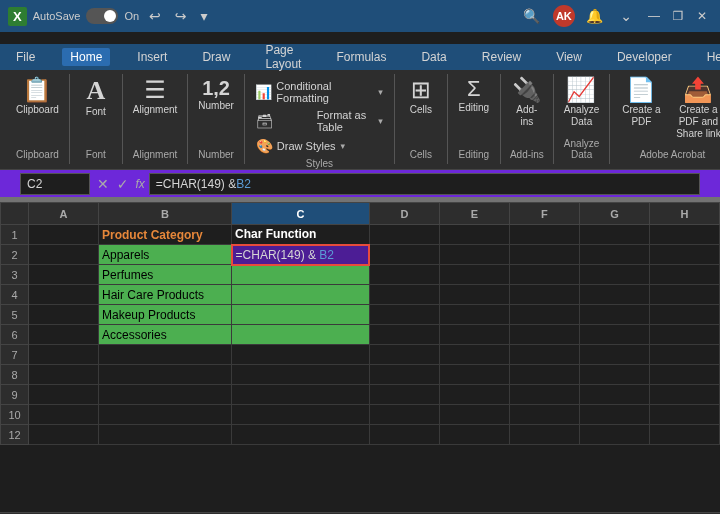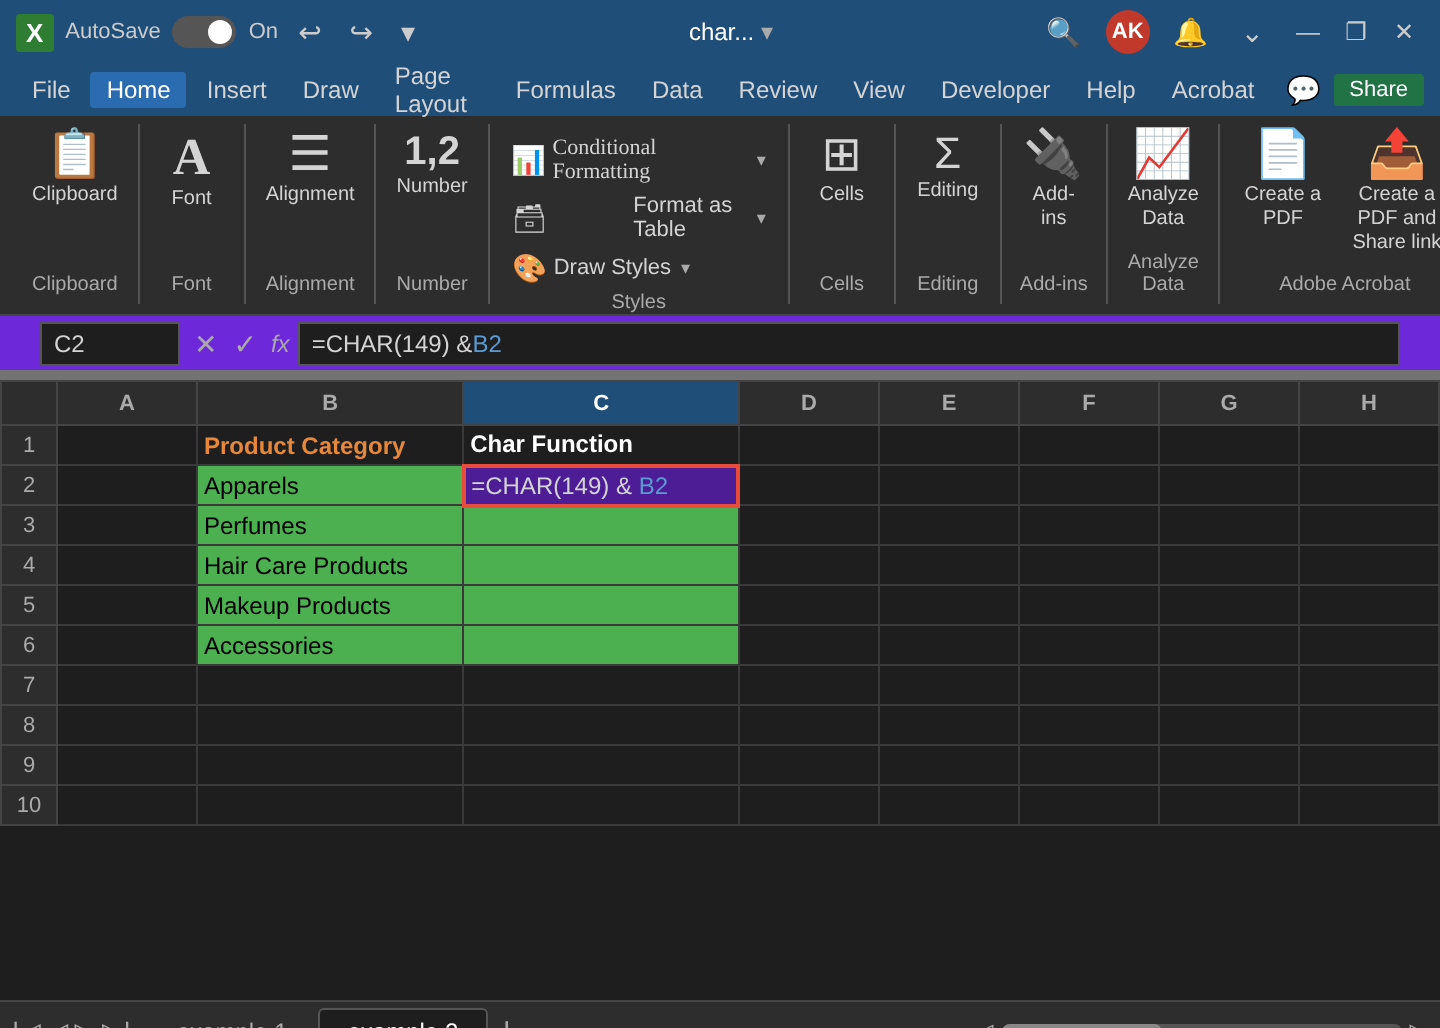--- a/index.html
+++ b/index.html
@@ -13,21 +13,21 @@
     .title-logo { background: #2e7d32; color: #fff; font-weight: bold; font-size: 13px; padding: 2px 5px; border-radius: 2px; }
     .autosave-label { color: #ccc; font-size: 11px; }
     .toggle-btn { background: #555; border-radius: 10px; width: 32px; height: 16px; display: flex; align-items: center; padding: 2px; cursor: pointer; }
     .toggle-circle { background: #fff; border-radius: 50%; width: 12px; height: 12px; margin-left: 16px; }
     .title-icon { color: #ccc; font-size: 14px; cursor: pointer; padding: 2px 4px; }
     .window-controls { display: flex; gap: 4px; }
     .win-btn { width: 20px; height: 20px; display: flex; align-items: center; justify-content: center; color: #ccc; cursor: pointer; font-size: 12px; }
     .user-avatar { background: #c0392b; color: #fff; border-radius: 50%; width: 22px; height: 22px; display: flex; align-items: center; justify-content: center; font-size: 11px; font-weight: bold; }
 
     
-    .menu-bar { background: #1f4e79; height: 26px; display: flex; align-items: center; padding: 0 8px; gap: 2px; }
+    .menu-bar { background: #1f4e79; height: 26px; display: flex; align-items: center; padding: 0 8px; gap: 19px; margin-top: 12px; }
     .menu-item { color: #d4d4d4; padding: 2px 8px; cursor: pointer; font-size: 12px; border-radius: 2px; }
     .menu-item.active { background: #2b6cb0; color: #fff; }
 
     
     .ribbon { background: #2d2d2d; border-bottom: 1px solid #444; display: flex; padding: 4px 6px 0 6px; align-items: flex-start; height: 100px; }
     .ribbon-group { display: flex; flex-direction: column; align-items: center; border-right: 1px solid #555; padding: 0 6px 4px 6px; height: 90px; }
     .ribbon-group-content { display: flex; align-items: flex-start; flex: 1; gap: 2px; }
     .ribbon-group-label { font-size: 10px; color: #aaa; margin-top: auto; padding-top: 2px; text-align: center; }
     .ribbon-btn { display: flex; flex-direction: column; align-items: center; justify-content: flex-start; padding: 4px 4px 2px; cursor: pointer; border-radius: 3px; min-width: 40px; min-height: 58px; color: #d4d4d4; }
     .ribbon-btn-icon { font-size: 24px; line-height: 1; }
@@ -73,24 +73,20 @@
     <span class="autosave-label">AutoSave</span>
     <div class="toggle-btn">
       <div class="toggle-circle"></div>
     </div>
     <span style="color:#ccc;font-size:11px;">On</span>
 
     <span class="title-icon">↩</span>
     <span class="title-icon">↪</span>
     <span class="title-icon">▾</span>
   </div>
-  <div class="title-bar-center">
-    <span>char...</span>
-    <span style="color:#aaa;"> ▾</span>
-  </div>
   <div class="title-bar-right">
     <span class="title-icon">🔍</span>
     <div class="user-avatar">AK</div>
     <span class="title-icon">🔔</span>
     <span class="title-icon">⌄</span>
     <div class="window-controls">
       <div class="win-btn">—</div>
       <div class="win-btn">❐</div>
       <div class="win-btn close">✕</div>
     </div>
@@ -154,21 +150,21 @@
         <span class="ribbon-btn-label">Number</span>
       </div>
     </div>
     <span class="ribbon-group-label">Number</span>
   </div>
 
   <div class="ribbon-group" style="min-width:150px;">
     <div class="ribbon-vertical" style="flex:1;">
       <div class="ribbon-btn-small">
         <span class="ribbon-btn-small-icon">📊</span>
-        <span style="font-size:11px;font-family:Liberation Serif, serif;">Conditional Formatting</span>
+        <span style="font-size:11px;">Conditional Formatting</span>
         <span class="ribbon-dropdown-arrow">▾</span>
       </div>
       <div class="ribbon-btn-small">
         <span class="ribbon-btn-small-icon">🗃</span>
         <span style="font-size:11px;margin-left:40px;">Format as Table</span>
         <span class="ribbon-dropdown-arrow">▾</span>
       </div>
       <div class="ribbon-btn-small">
         <span class="ribbon-btn-small-icon">🎨</span>
         <span style="font-size:11px;">Draw Styles</span>
@@ -384,20 +380,31 @@
           <td class="row-num">10</td>
           <td class="cell"></td>
           <td class="cell"></td>
           <td class="cell"></td>
           <td class="cell"></td>
           <td class="cell"></td>
           <td class="cell"></td>
           <td class="cell"></td>
           <td class="cell"></td>
         </tr>
+      <tr>
+          <td class="row-num">12</td>
+          <td class="cell"></td>
+          <td class="cell"></td>
+          <td class="cell"></td>
+          <td class="cell"></td>
+          <td class="cell"></td>
+          <td class="cell"></td>
+          <td class="cell"></td>
+          <td class="cell"></td>
+        </tr>
     </tbody>
   </table>
 </div>
 
 <div class="sheet-tabs-bar">
   <div class="sheet-nav">
     <span>|◁</span>
     <span>◁</span>
     <span>▷</span>
     <span>▷|</span>

